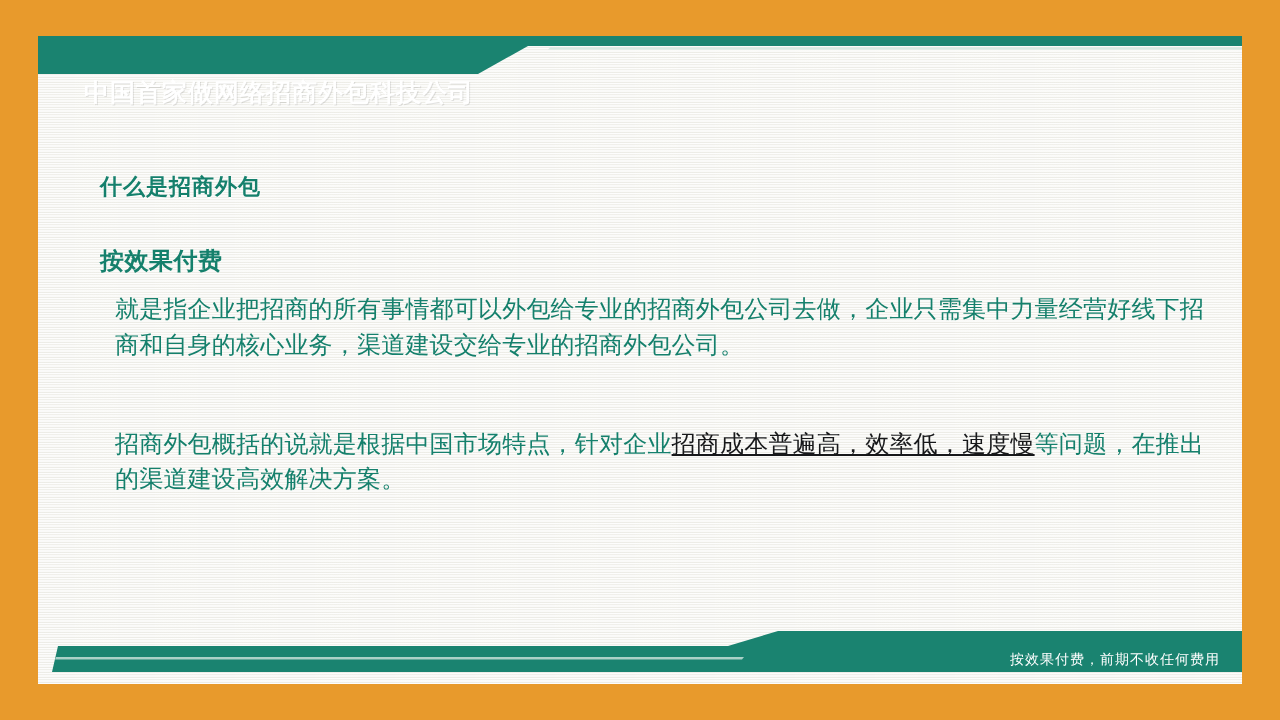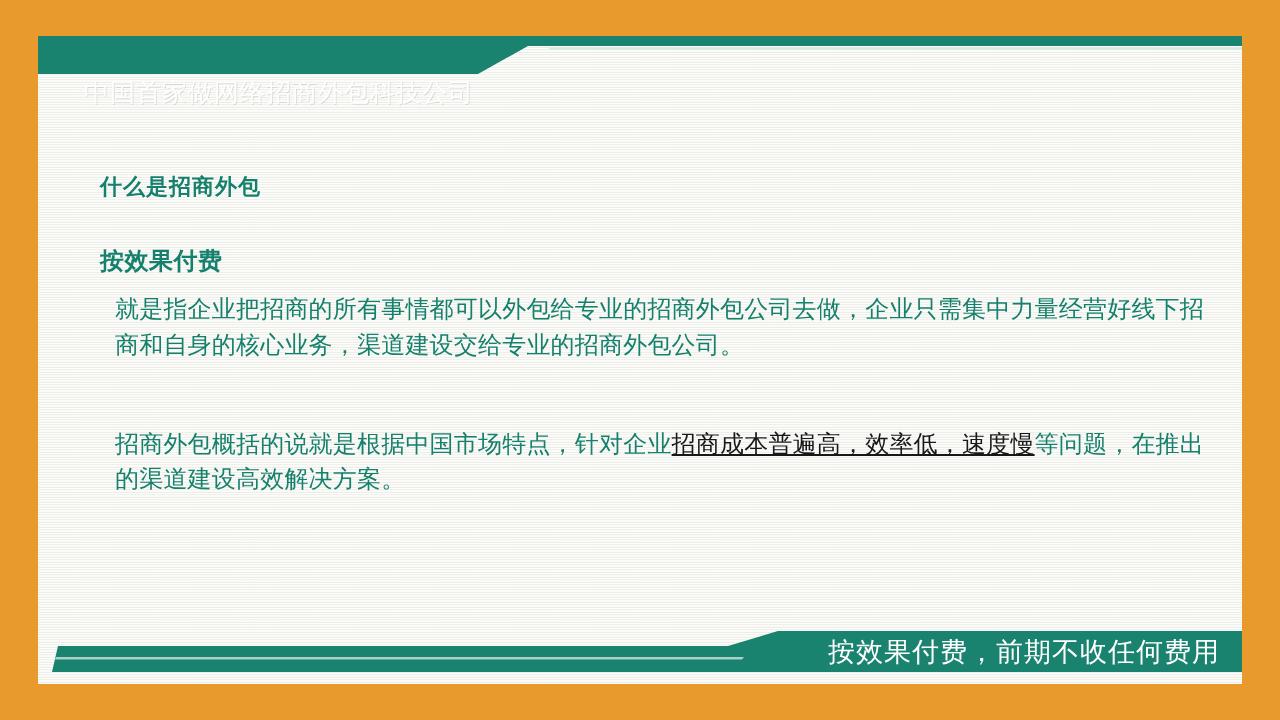--- a/index.html
+++ b/index.html
@@ -63,21 +63,21 @@
     pointer-events: none;
   }
   .header-band svg {
     display: block;
   }
   .header-title {
     position: absolute;
     left: 46px;
     top: 44px;
     font-size: 25px;
-    font-weight: normal;
+    font-weight: bold;
     color: #FFFFFF;
     letter-spacing: 1px;
     line-height: 1;
     white-space: nowrap;
     text-shadow: 1px 1px 0 rgba(0,0,0,0.10);
   }
 
   
   .content {
     position: absolute;
@@ -132,21 +132,21 @@
     height: 58px;
     pointer-events: none;
   }
   .footer-band svg {
     display: block;
   }
   .footer-text {
     position: absolute;
     right: 22px;
     bottom: 18px;
-    font-size: 27px;
+    font-size: 14px;
     font-weight: normal;
     color: #FFFFFF;
     letter-spacing: 1px;
     line-height: 1;
     white-space: nowrap;
   }
 </style>
 </head>
 <body>
 

